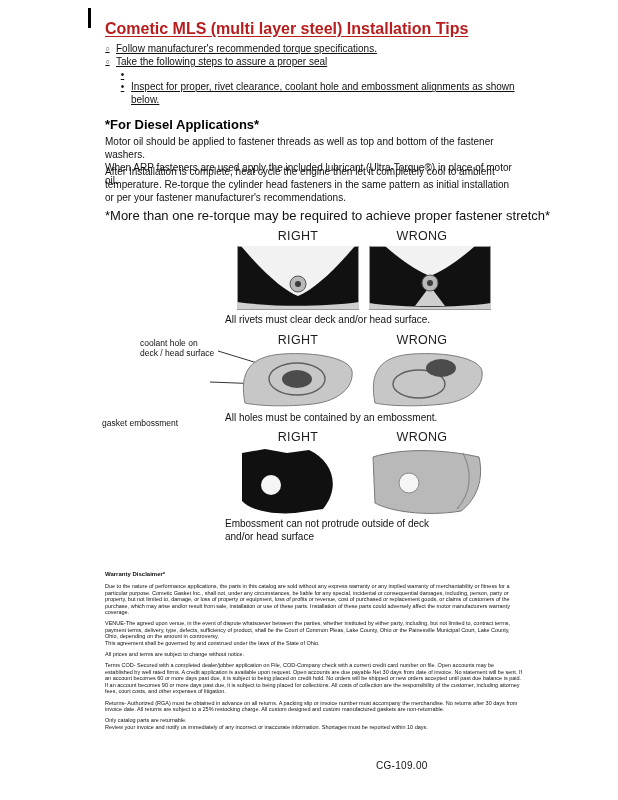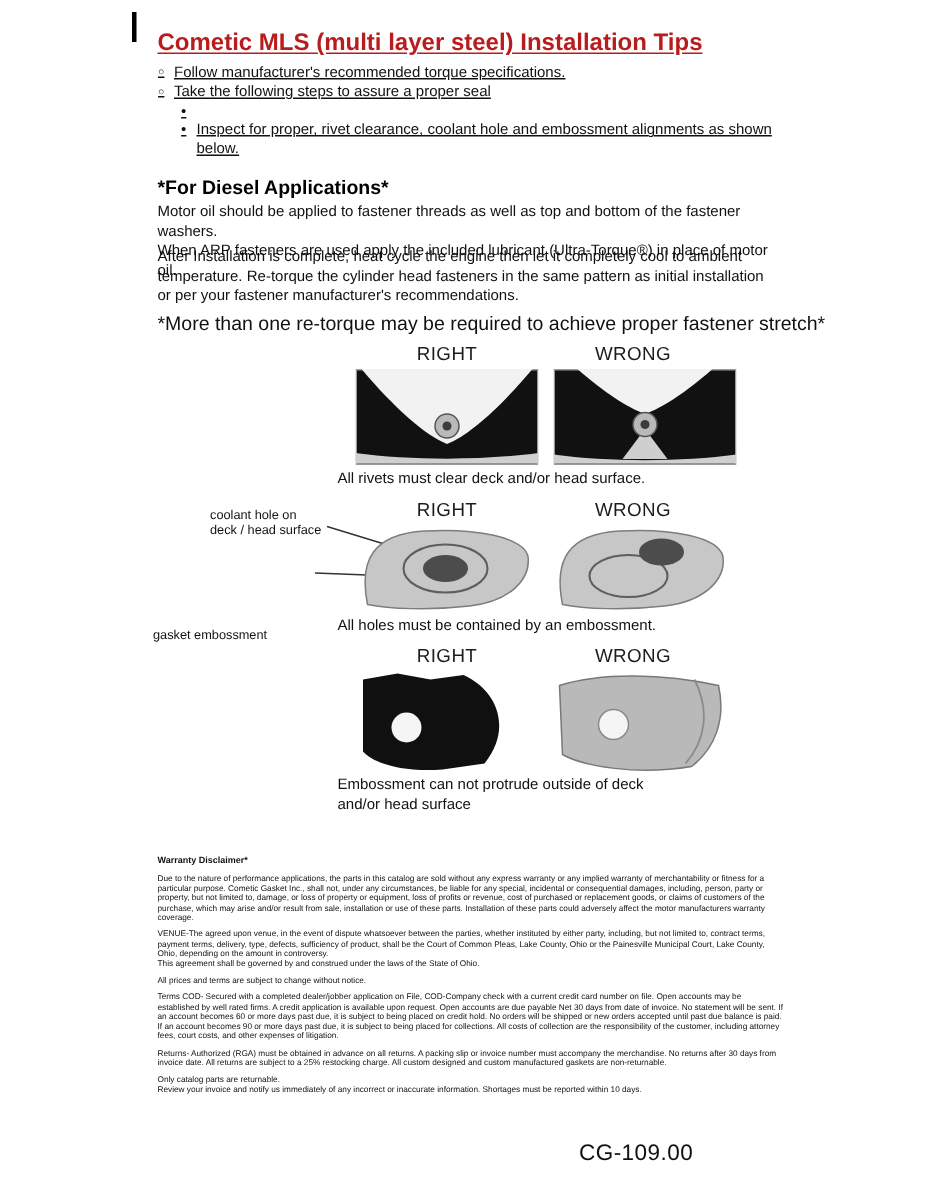--- a/index.html
+++ b/index.html
@@ -35,21 +35,21 @@
 
   .callout { position:absolute; font-size:8.5px; line-height:9.6px; white-space:pre-line; color:#111; }
   .co1 { left:140px; top:339px; }
   .co2 { left:102px; top:375px;margin-top:44px; }
   .leaders { position:absolute; left:120px; top:345px; }
 
   .warranty { position:absolute; left:105px; top:571px; width:417px; font-size:5.5px; line-height:6.4px; color:#111; }
   .warranty .wh { font-weight:bold; font-size:6px; margin-bottom:6px; }
   .warranty p { margin-bottom:5px; white-space:pre-line; }
 
-  .footer { position:absolute; left:386px; top:760px; font-size:15px; color:#111; letter-spacing:0.3px; }
+  .footer { position:absolute; left:376px; top:760px; font-size:10px; color:#111; letter-spacing:0.3px; }
 </style>
 </head>
 <body>
 
 <div class="page">
 
   <div class="edge-mark"></div>
 
   <div class="title">Cometic MLS (multi layer steel) Installation Tips</div>
 

